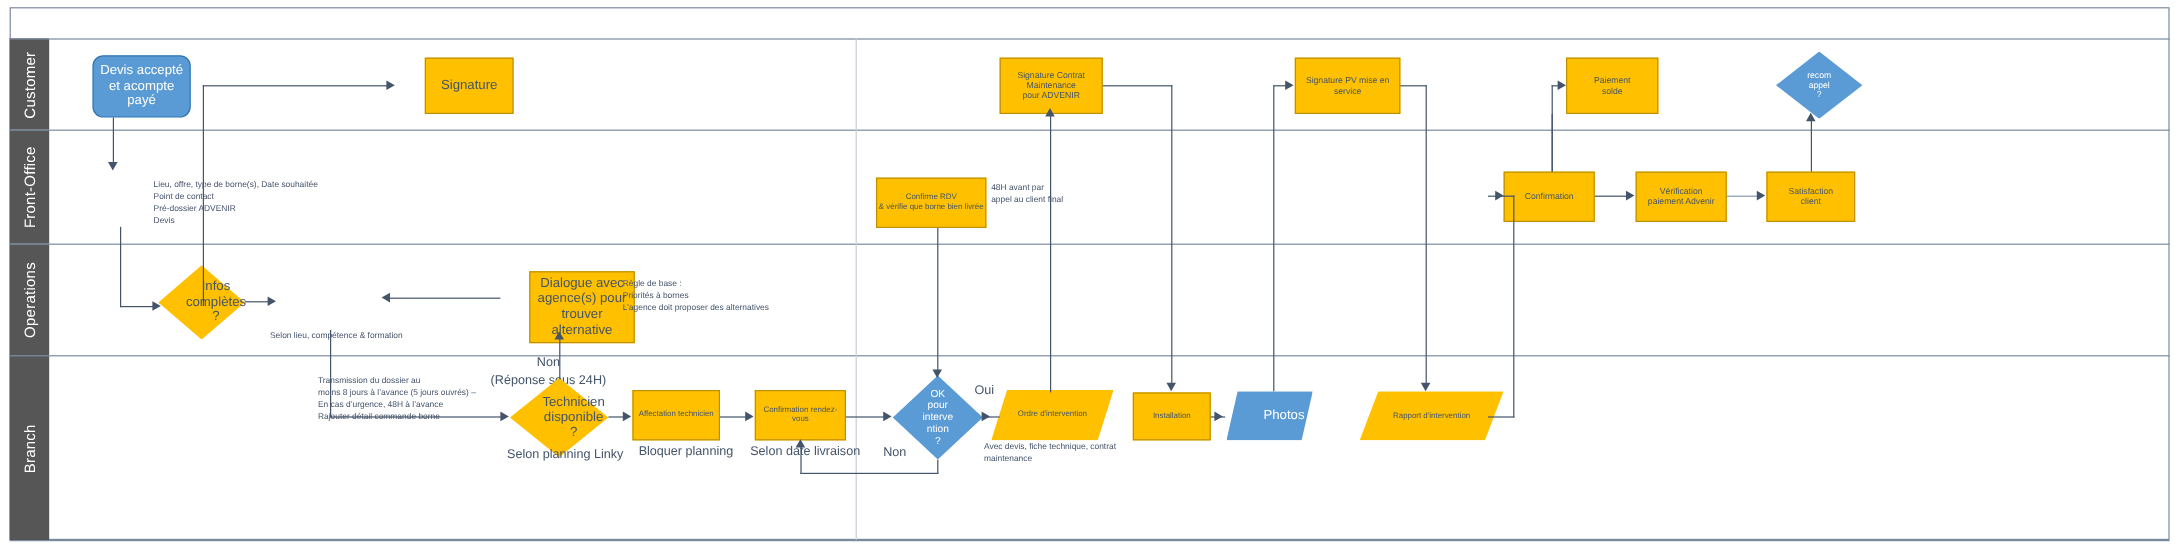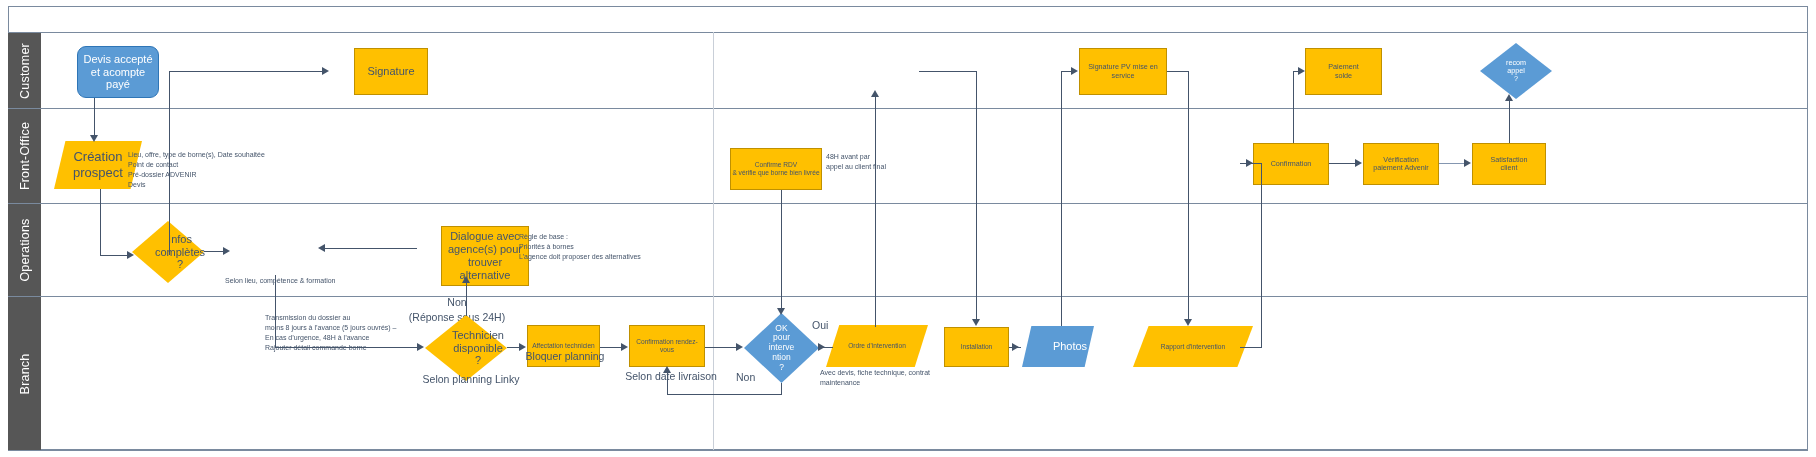--- a/index.html
+++ b/index.html
@@ -101,42 +101,41 @@
   <div class="shape rounded fs-mid" style="left:53px;top:46px;width:82px;height:52px;">
     <span style="white-space:pre-line">Devis accepté
 et acompte
 payé</span>
   </div>
 
   <div class="shape rect fs-mid" style="left:330px;top:48px;width:74px;height:47px;">
     <span style="white-space:pre-line">Signature</span>
   </div>
 
+  <div class="shape rect fs-sm" style="left:833px;top:48px;width:86px;height:47px;">
+    <span style="white-space:pre-line">Signature Contrat Maintenance
+pour ADVENIR</span>
+  </div>
 
   <div class="shape rect fs-sm" style="left:1305px;top:48px;width:77px;height:47px;">
     <span style="white-space:pre-line">Paiement
 solde</span>
   </div>
 
   <div class="shape rect fs-sm" style="left:1079px;top:48px;width:88px;height:47px;">
     <span style="white-space:pre-line">Signature PV mise en service</span>
   </div>
 
   <div class="diamond-wrap" style="left:1480px;top:43px;width:72px;height:56px;">
     <div class="fill blue"></div>
     <div class="lbl white fs-sm" style="white-space:pre-line">recom
 appel
 ?</div>
   </div>
 
-  <div class="para-wrap" style="left:54px;top:141px;width:88px;height:48px;">
-    <div class="fill"></div>
-    <div class="lbl fs-big" style="white-space:pre-line">Création
-prospect</div>
-  </div>
   <div class="ann small" style="left:128px;top:150px;width:200px;">Lieu, offre, type de borne(s), Date souhaitée
 Point de contact
 Pré-dossier ADVENIR
 Devis</div>
 
   <div class="shape rect fs-xs" style="left:730px;top:148px;width:92px;height:42px;">
     <span style="white-space:pre-line">Confirme RDV
 &amp; vérifie que borne bien livrée</span>
   </div>
   <div class="ann small" style="left:826px;top:152px;width:120px;">48H avant par
@@ -186,21 +185,21 @@
     <div class="fill"></div>
     <div class="lbl fs-mid" style="white-space:pre-line">Technicien
 disponible
 ?</div>
   </div>
   <div class="ann mid" style="left:421px;top:372px;width:100px;text-align:center;">Selon planning Linky</div>
 
   <div class="shape rect fs-xs" style="left:527px;top:325px;width:73px;height:42px;">
     <span style="white-space:pre-line">Affectation technicien</span>
   </div>
-  <div class="ann mid" style="left:519px;top:349px;width:92px;text-align:center;">Bloquer planning</div>
+  <div class="ann mid" style="left:519px;top:369px;width:92px;text-align:right;">Bloquer planning</div>
 
   <div class="shape rect fs-xs" style="left:629px;top:325px;width:76px;height:42px;">
     <span style="white-space:pre-line">Confirmation rendez-vous</span>
   </div>
   <div class="ann mid" style="left:623px;top:369px;width:96px;text-align:center;">Selon date livraison</div>
 
   <div class="diamond-wrap" style="left:744px;top:313px;width:75px;height:70px;">
     <div class="fill blue"></div>
     <div class="lbl white fs-sm" style="white-space:pre-line;font-size:8.5px">OK
 pour

